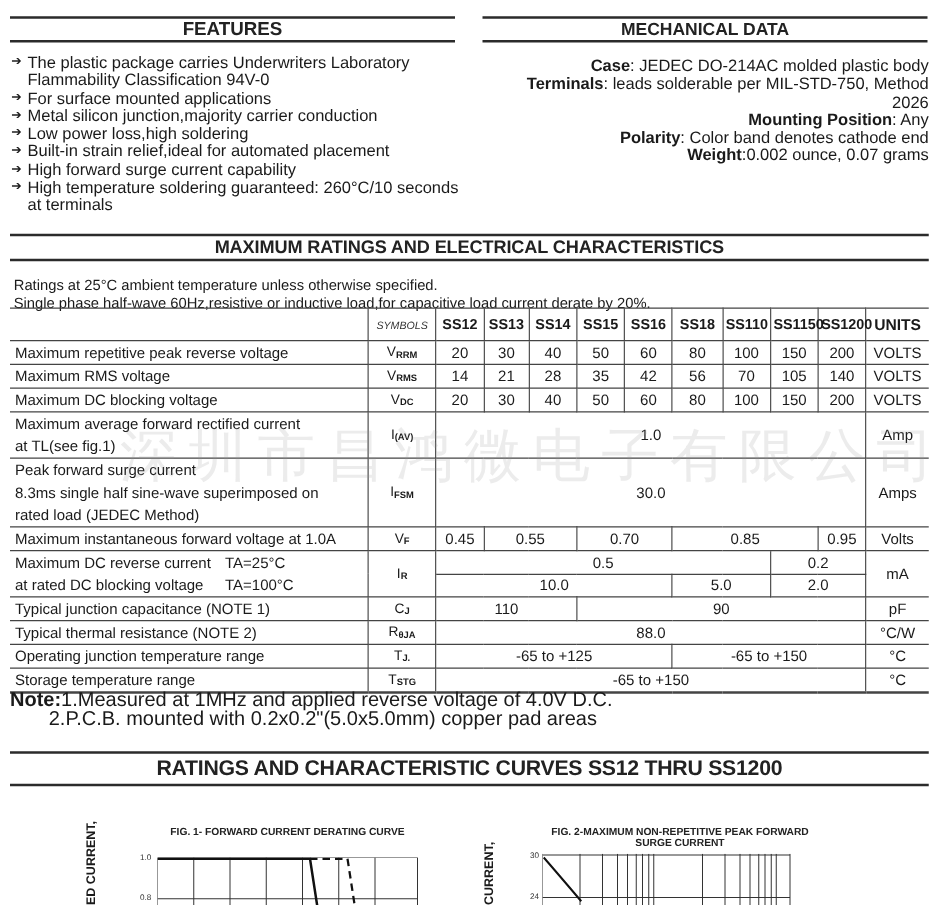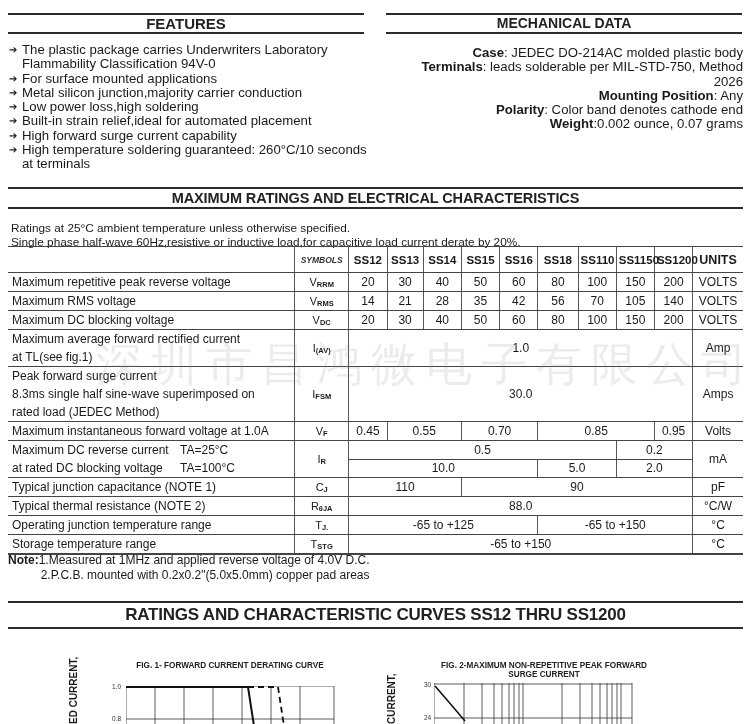--- a/index.html
+++ b/index.html
@@ -28,30 +28,30 @@
     position: absolute; left: 8px; top: 246px; width: 735px;
     border-collapse: collapse; font-size: 12px; table-layout: fixed;
   }
   table.spec td, table.spec th {
     border-top: 1px solid #444; border-bottom: 1px solid #444;
     border-left: 1px solid #555; border-right: 1px solid #555;
     padding: 0 2px; height: 18px; text-align: center; font-weight: normal; white-space: nowrap;
   }
   table.spec td.desc { text-align: left; border-left: none; padding-left: 4px; line-height: 18px; }
   table.spec th { font-weight: bold; font-size: 11.5px; height: 26px; }
-  table.spec th.sym { font-style: italic; font-weight: bold; font-size: 8.5px; color: #333; }
+  table.spec th.sym { font-style: italic; font-weight: normal; font-size: 8.5px; color: #333; }
   table.spec th.units { font-size: 12.5px; }
   table.spec td.units { border-right: none; font-size: 12px; }
   table.spec th.units { border-right: none; }
   table.spec th.blank { border-left: none; }
   .symv { font-size: 11px; }
   .symv sub { font-size: 7.5px; vertical-align: -1px; font-weight: bold; }
   table.spec tr.last td { border-bottom: 2px solid #444; margin-left: 37px; }
 
-  .notes { position: absolute; left: 8px; top: 553px; font-size: 12px; line-height: 15px; text-align: right; }
+  .notes { position: absolute; left: 8px; top: 553px; font-size: 16px; line-height: 15px; }
   .notes b { font-weight: bold; }
   .notes .n2 { padding-left: 31px; }
 
   #curves-head { left: 8px; top: 601px; width: 735px; height: 28px; font-size: 17px; line-height: 24px; font-weight: bold; letter-spacing: -0.2px; }
 
   .watermark {
     position: absolute; left: 96px; top: 334px; font-size: 46px; letter-spacing: 9px; color: rgba(150,150,150,0.18);
     font-family: "DejaVu Sans", sans-serif; pointer-events: none; white-space: nowrap;
   }
 

